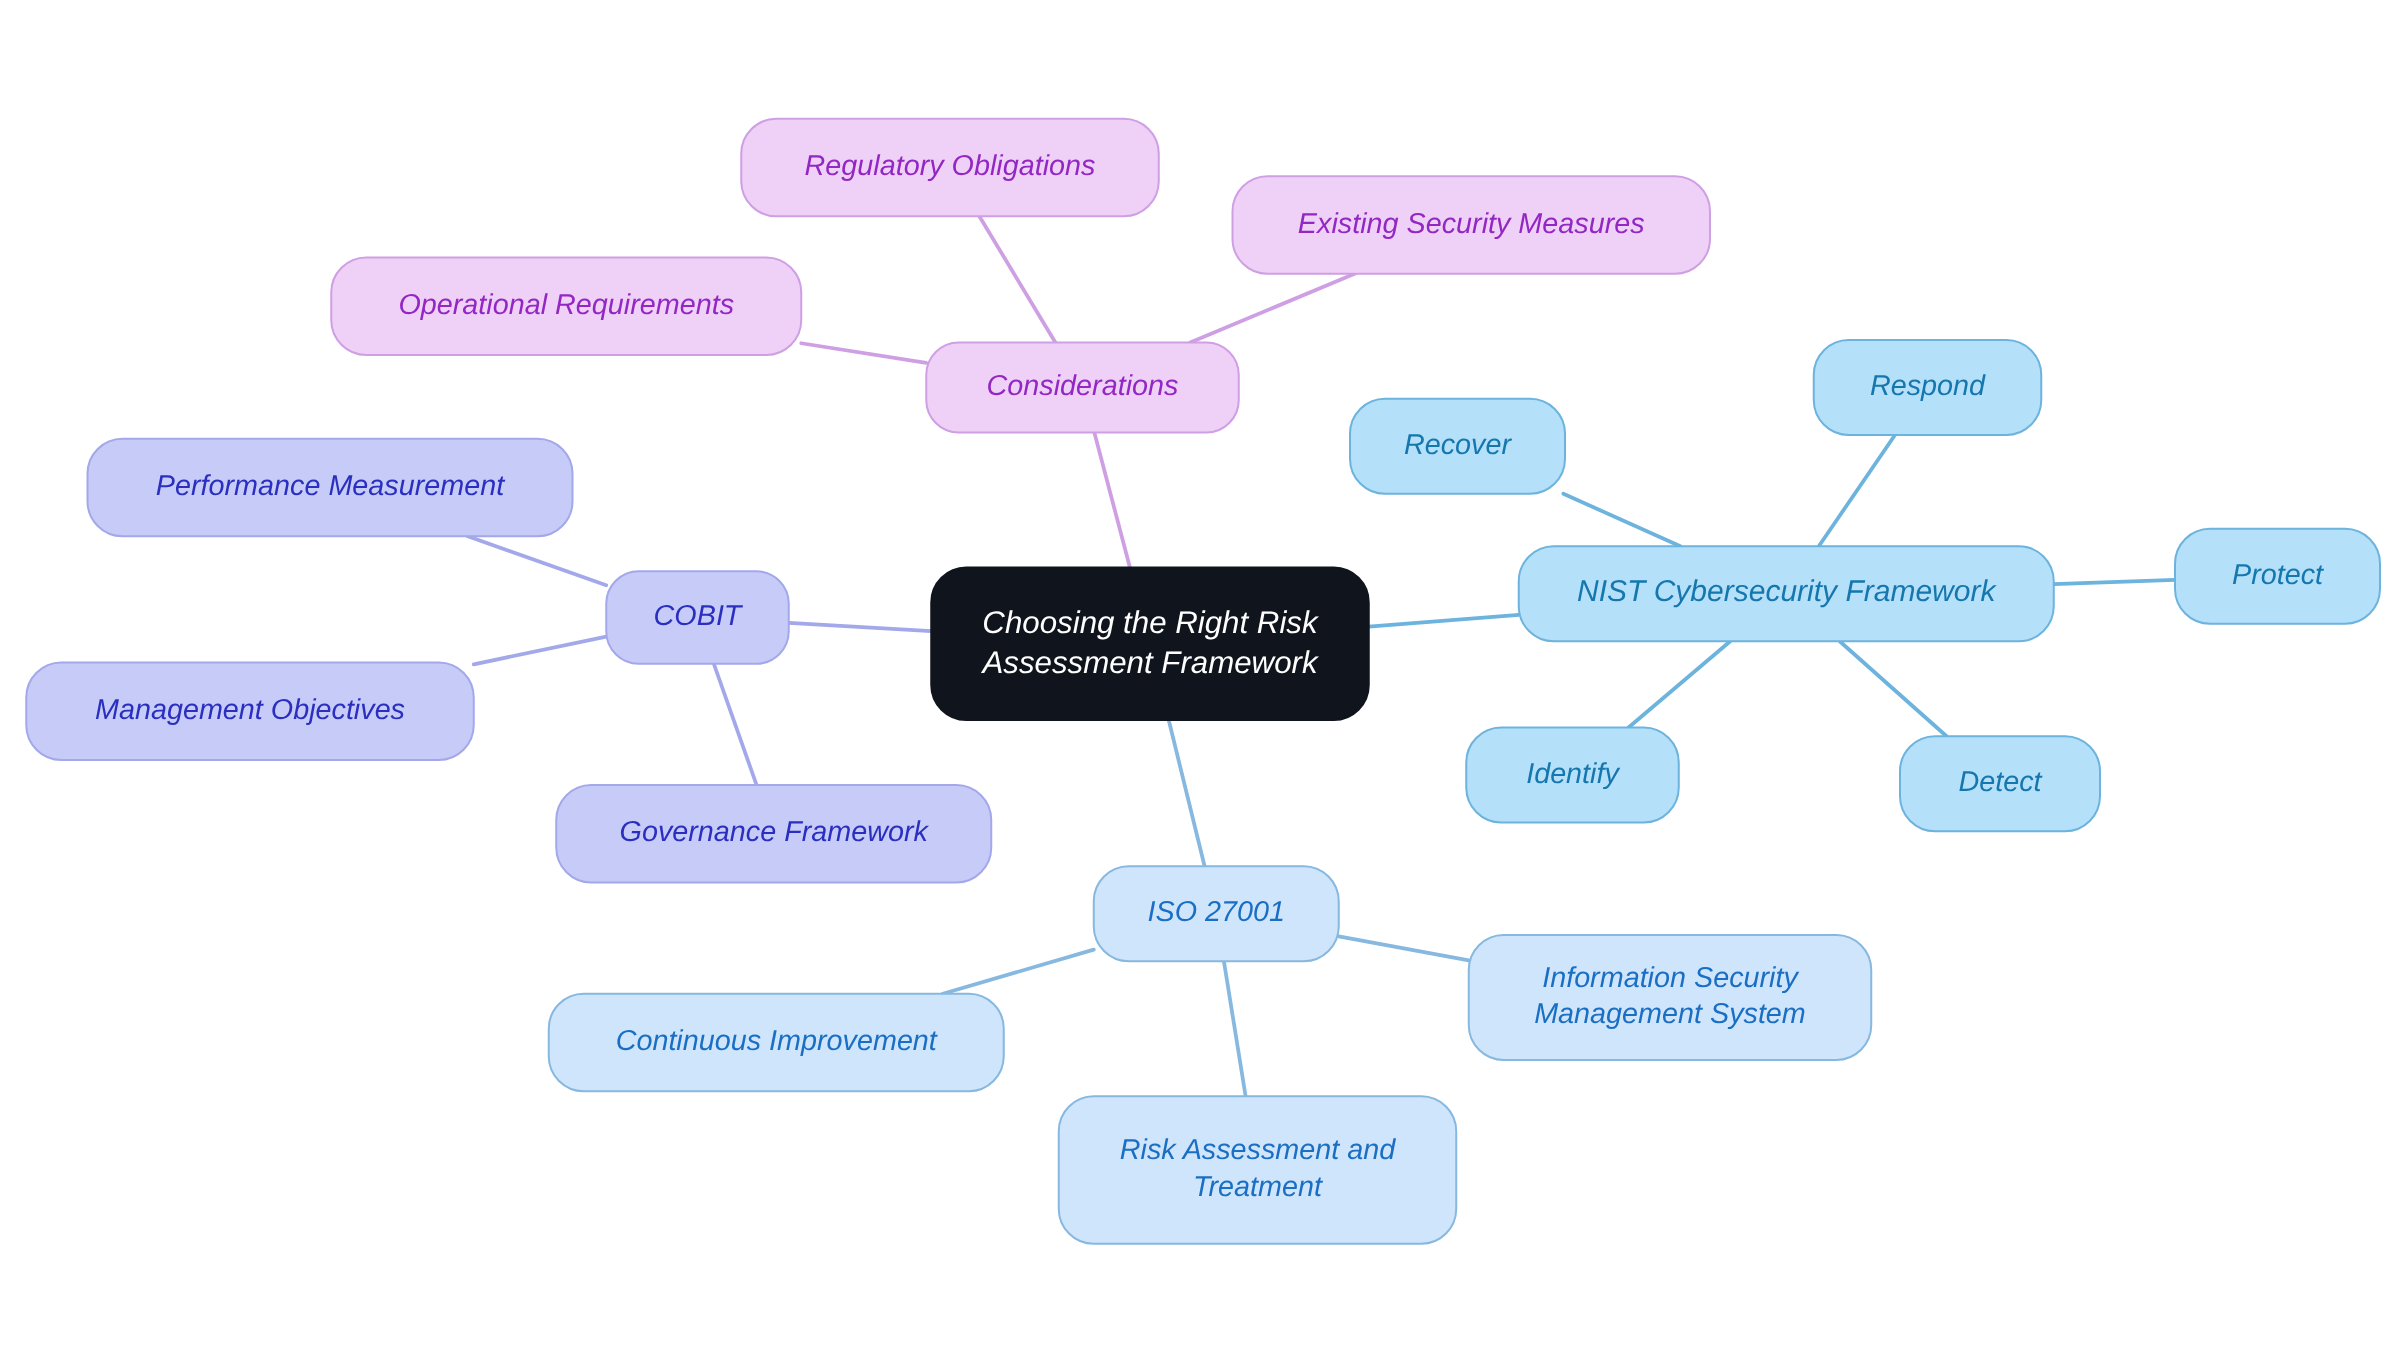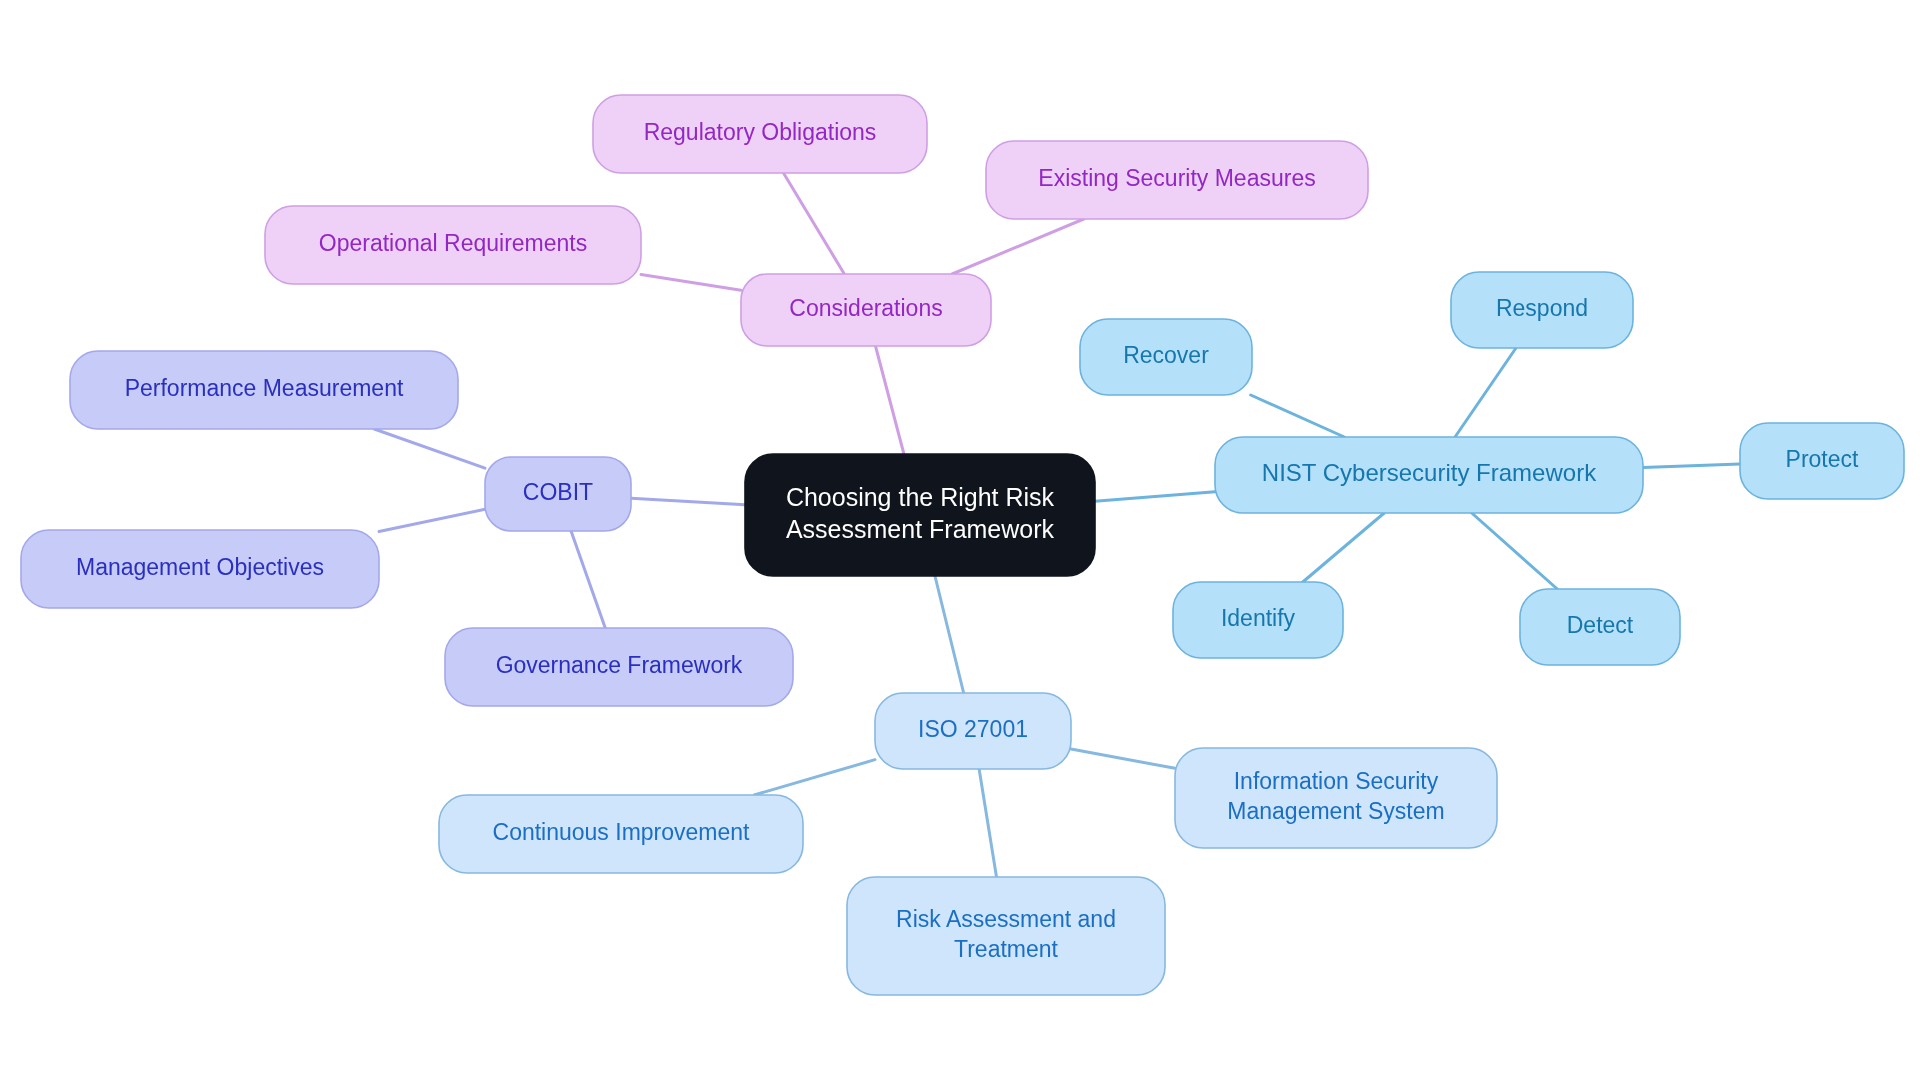--- a/index.html
+++ b/index.html
@@ -11,20 +11,21 @@
     width: 1920px;
     height: 1083px;
     overflow: hidden;
     font-family: "Liberation Sans", sans-serif;
   }
   #mindmap-root {
     position: relative;
     width: 1524px;
     height: 1083px;
     background: #ffffff;
+    font-style: italic;
   }
   svg.mm-canvas {
     position: absolute;
     top: 0;
     left: 0;
     width: 1920px;
     height: 1083px;
     display: block;
   }
   .mm-edge {

